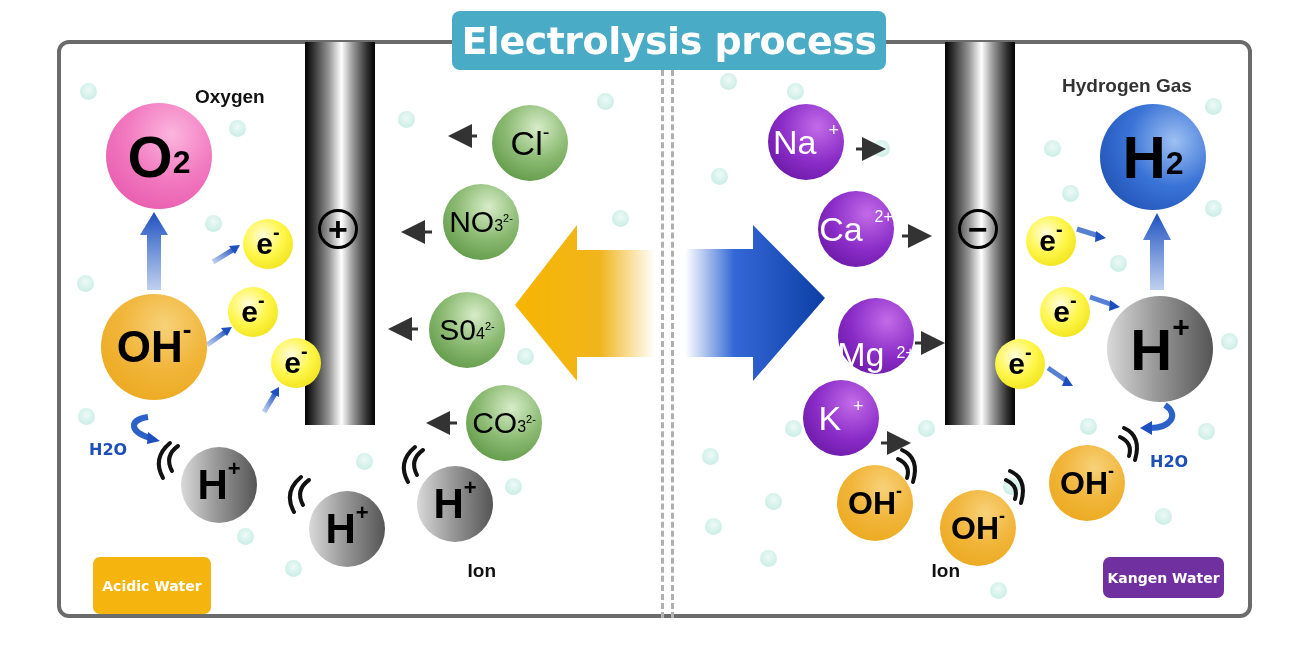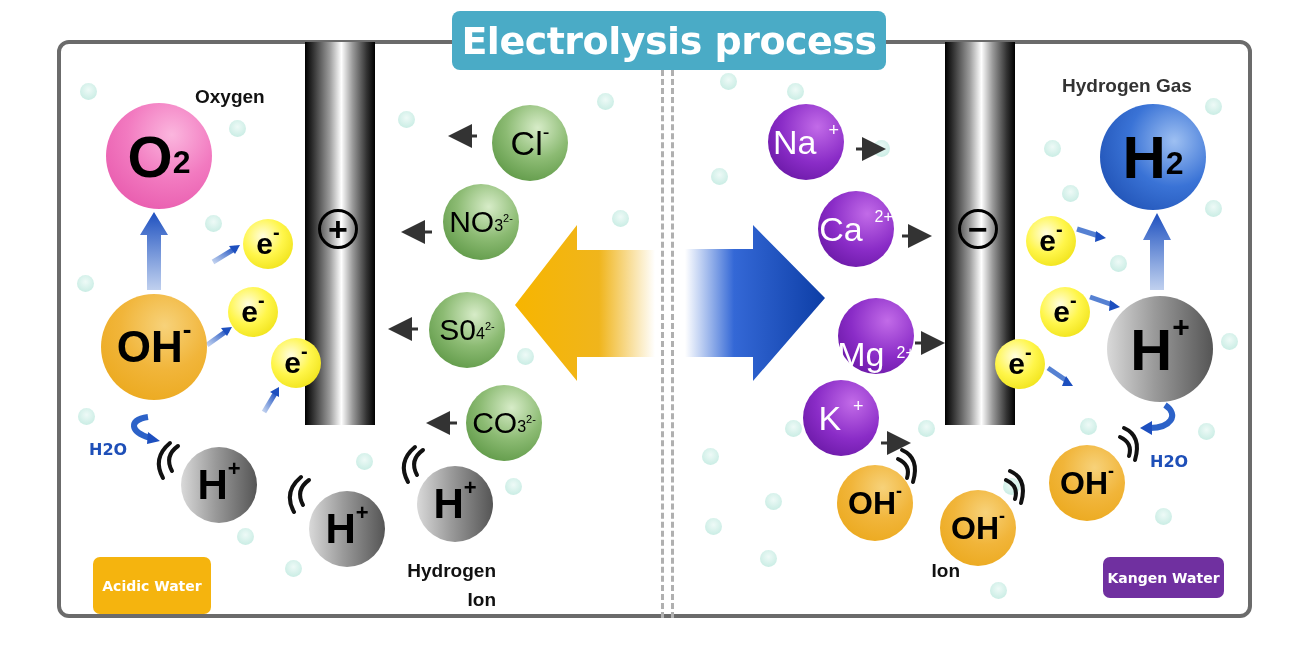--- a/index.html
+++ b/index.html
@@ -193,21 +193,20 @@
 <div class="ball hplus" style="left:309px;top:491px;width:76px;height:76px;font-size:42px;">
   <span>H</span>
     <sup style="font-size:22px;top:-16px;">+</sup>
 </div>
 <div class="ball hplus" style="left:417px;top:466px;width:76px;height:76px;font-size:42px;">
   <span>H</span>
     <sup style="font-size:22px;top:-16px;">+</sup>
 </div>
 
 <div class="label" style="left:376px;top:556px;width:120px;font-size:19px;line-height:29px;">
-  <div>Hydrogen</div>
   <div>Ion</div>
 </div>
 
 <div class="ball green" style="left:492px;top:105px;width:76px;height:76px;text-align:right;">
   <span>Cl</span>
     <sup style="font-size:20px;">-</sup>
 </div>
 <div class="ball green" style="left:443px;top:184px;width:76px;height:76px;font-size:30px;">
   <span>NO</span>
     <sub style="font-size:16px;">3</sub>

